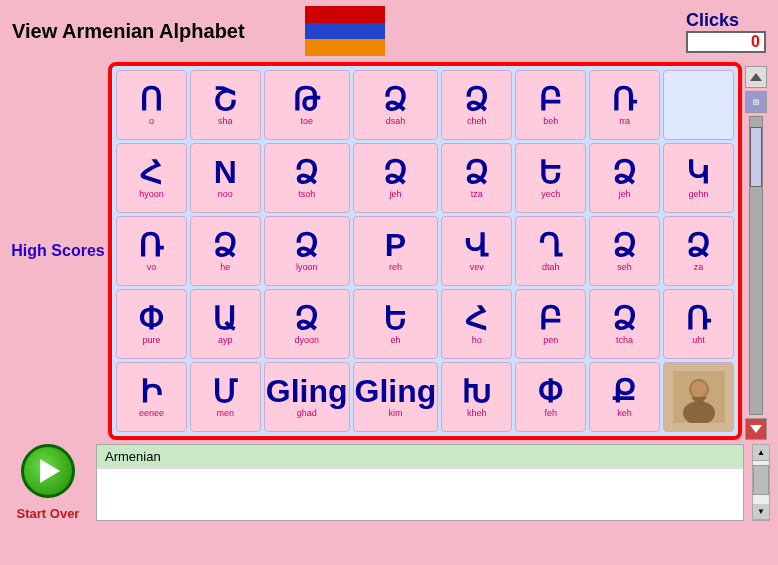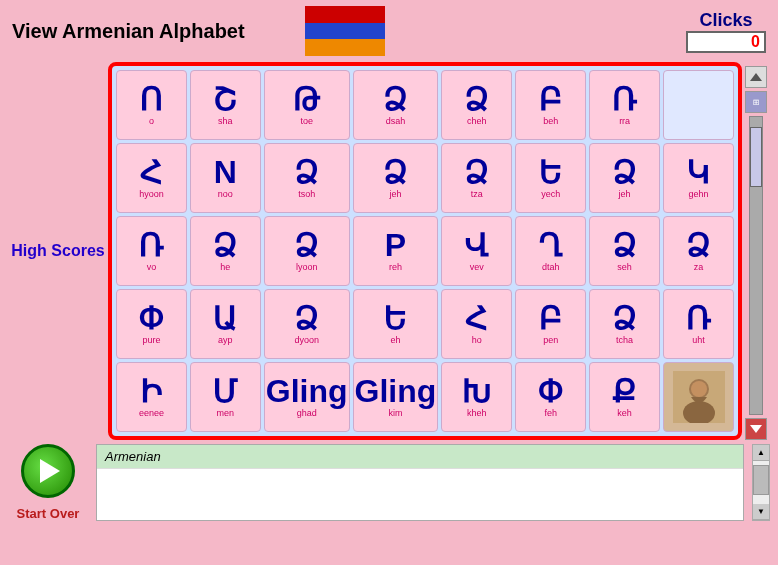--- a/index.html
+++ b/index.html
@@ -30,21 +30,21 @@
       width: 80px;
       height: 50px;
       margin-left: 60px;
     }
     .flag-stripe {
       flex: 1;
     }
     #clicks-container {
       display: flex;
       flex-direction: column;
-      align-items: center;
+      align-items: flex-start;
       margin-left: auto;
     }
     #clicks-label {
       color: #000080;
       font-size: 18px;
       font-weight: bold;
     }
     #clicks-value {
       background: white;
       border: 2px solid #666;
@@ -207,21 +207,20 @@
       border: 1px solid #aaa;
       display: flex;
       flex-direction: column;
     }
     .dropdown-item {
       padding: 4px 8px;
       font-size: 13px;
       color: #000;
       border-bottom: 1px solid #ddd;
       cursor: pointer;
-      font-style: italic;
     }
     .dropdown-item.selected {
       background: #c8e8c8;
     }
 
     #dropdown-scrollbar {
       width: 18px;
       background: #ddd;
       border: 1px solid #aaa;
       display: flex;

